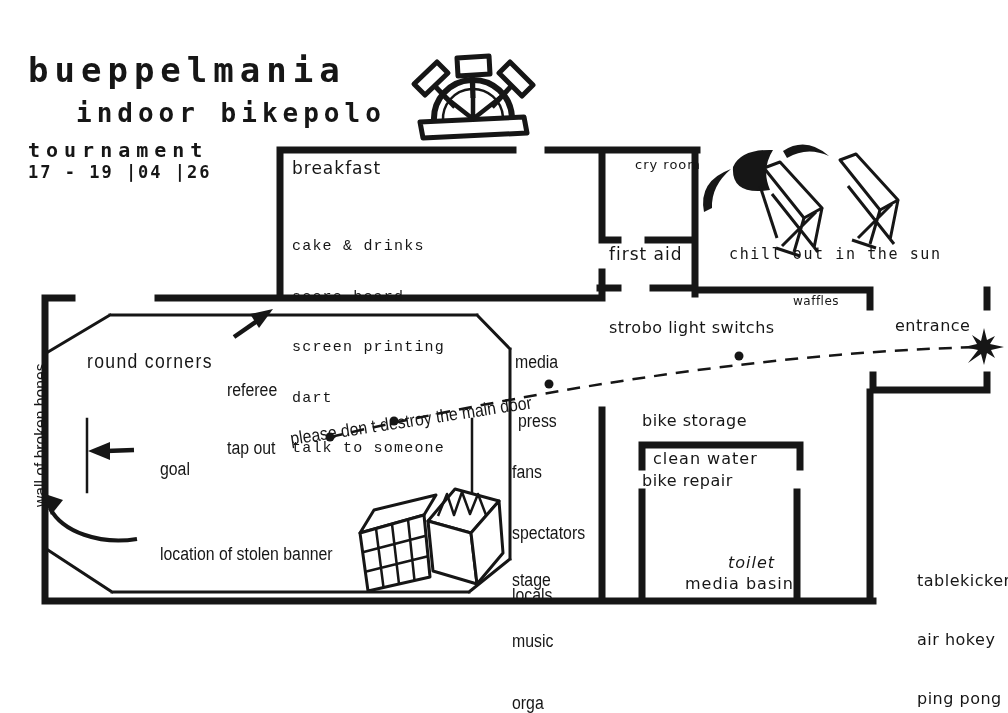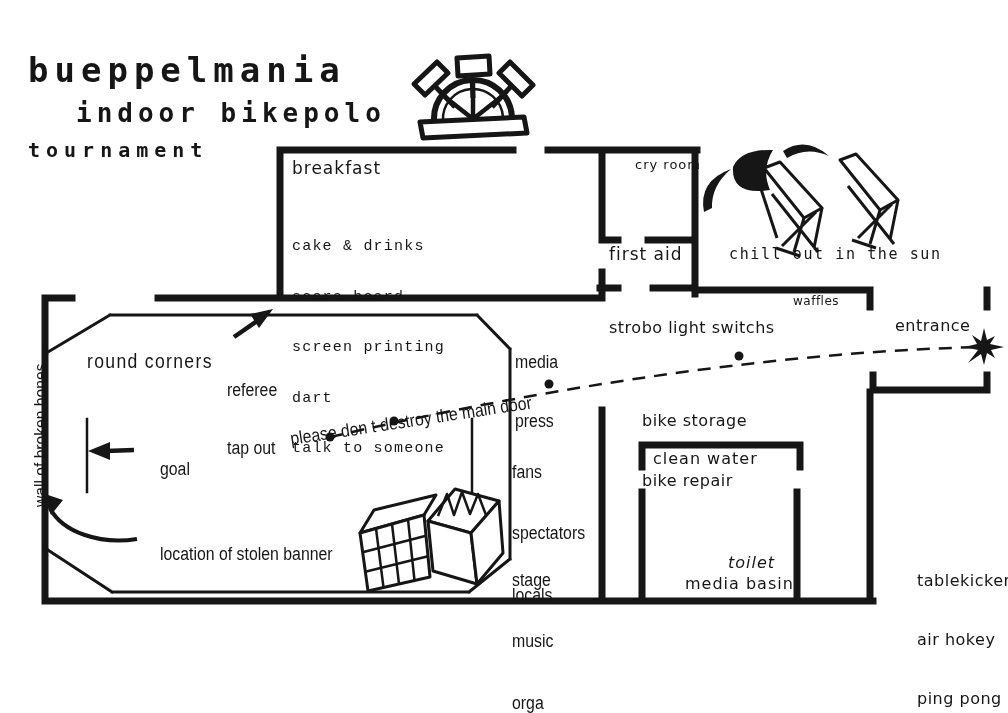--- a/index.html
+++ b/index.html
@@ -25,21 +25,21 @@
   .l-acts     { left:292px; top:205px; font-size:15px; letter-spacing:1.2px; }
   .l-acts div { line-height:17.5px;font-family:Liberation Mono, monospace; }
   .l-cry      { left:635px; top:158px; font-size:13px; letter-spacing:1px; }
   .l-firstaid { left:609px; top:245px; font-size:17px; letter-spacing:1px; }
   .l-chill    { left:729px; top:246px; font-size:15px; letter-spacing:1.6px; }
   .l-waffles  { left:793px; top:295px; font-size:12px; letter-spacing:.5px; }
   .l-entrance { left:895px; top:317px; font-size:16px; letter-spacing:.5px; }
   .l-strobo   { left:609px; top:319px; font-size:16px; letter-spacing:.5px; }
   .l-bike     { left:642px; top:373px; font-size:16px; letter-spacing:.5px; }
   .l-bike div { line-height:25px; }
-  .l-media    { left:515px; top:312px; font-size:18px; }
+  .l-media    { left:515px; top:312px; font-size:18px;text-align:center; }
   .l-media div{ line-height:20px; }
   .l-fans     { left:512px; top:421px; font-size:18px; }
   .l-fans div { line-height:22px; }
   .l-stageb   { left:512px; top:529px; font-size:18px; }
   .l-stageb div{ line-height:22px; }
   .l-water    { left:653px; top:450px; font-size:16px; letter-spacing:1px; }
   .l-toilet   { left:728px; top:554px; font-size:16px; letter-spacing:1px;font-style:italic; }
   .l-vomit    { left:685px; top:575px; font-size:16px; letter-spacing:1px; }
   .l-games    { left:889px; top:534px; font-size:16px; letter-spacing:.5px; }
   .l-games div{ line-height:23.5px;margin-left:28px; }
@@ -142,20 +142,21 @@
       <path d="M360,533 L374,510 L436,495 L424,515 Z"></path>
       <path d="M360,533 L424,515 L430,577 L368,591 Z"></path>
       <path d="M376,528.5 L383.5,587.5 M392,524 L399,584 M408,519.5 L414.5,580.5
                M362.7,552.3 L426,535.7 M365.3,571.7 L428,556.3" fill="none" stroke-width="2.5"></path>
     </g>
   </svg>
 
   <div class="label mono bold t-title">bueppelmania</div>
   <div class="label mono bold t-sub">indoor bikepolo</div>
   <div class="label mono bold t-tour">tournament</div>
+  <div class="label mono bold t-dates">17 - 19 |04 |26</div>
 
   <div class="label sans l-breakfast">breakfast</div>
   <div class="label mono l-acts">
     <div>cake &amp; drinks</div>
     <div>score board</div>
     <div>screen printing</div>
     <div>dart</div>
     <div>talk to someone</div>
   </div>
   <div class="label sans l-cry">cry room</div>

